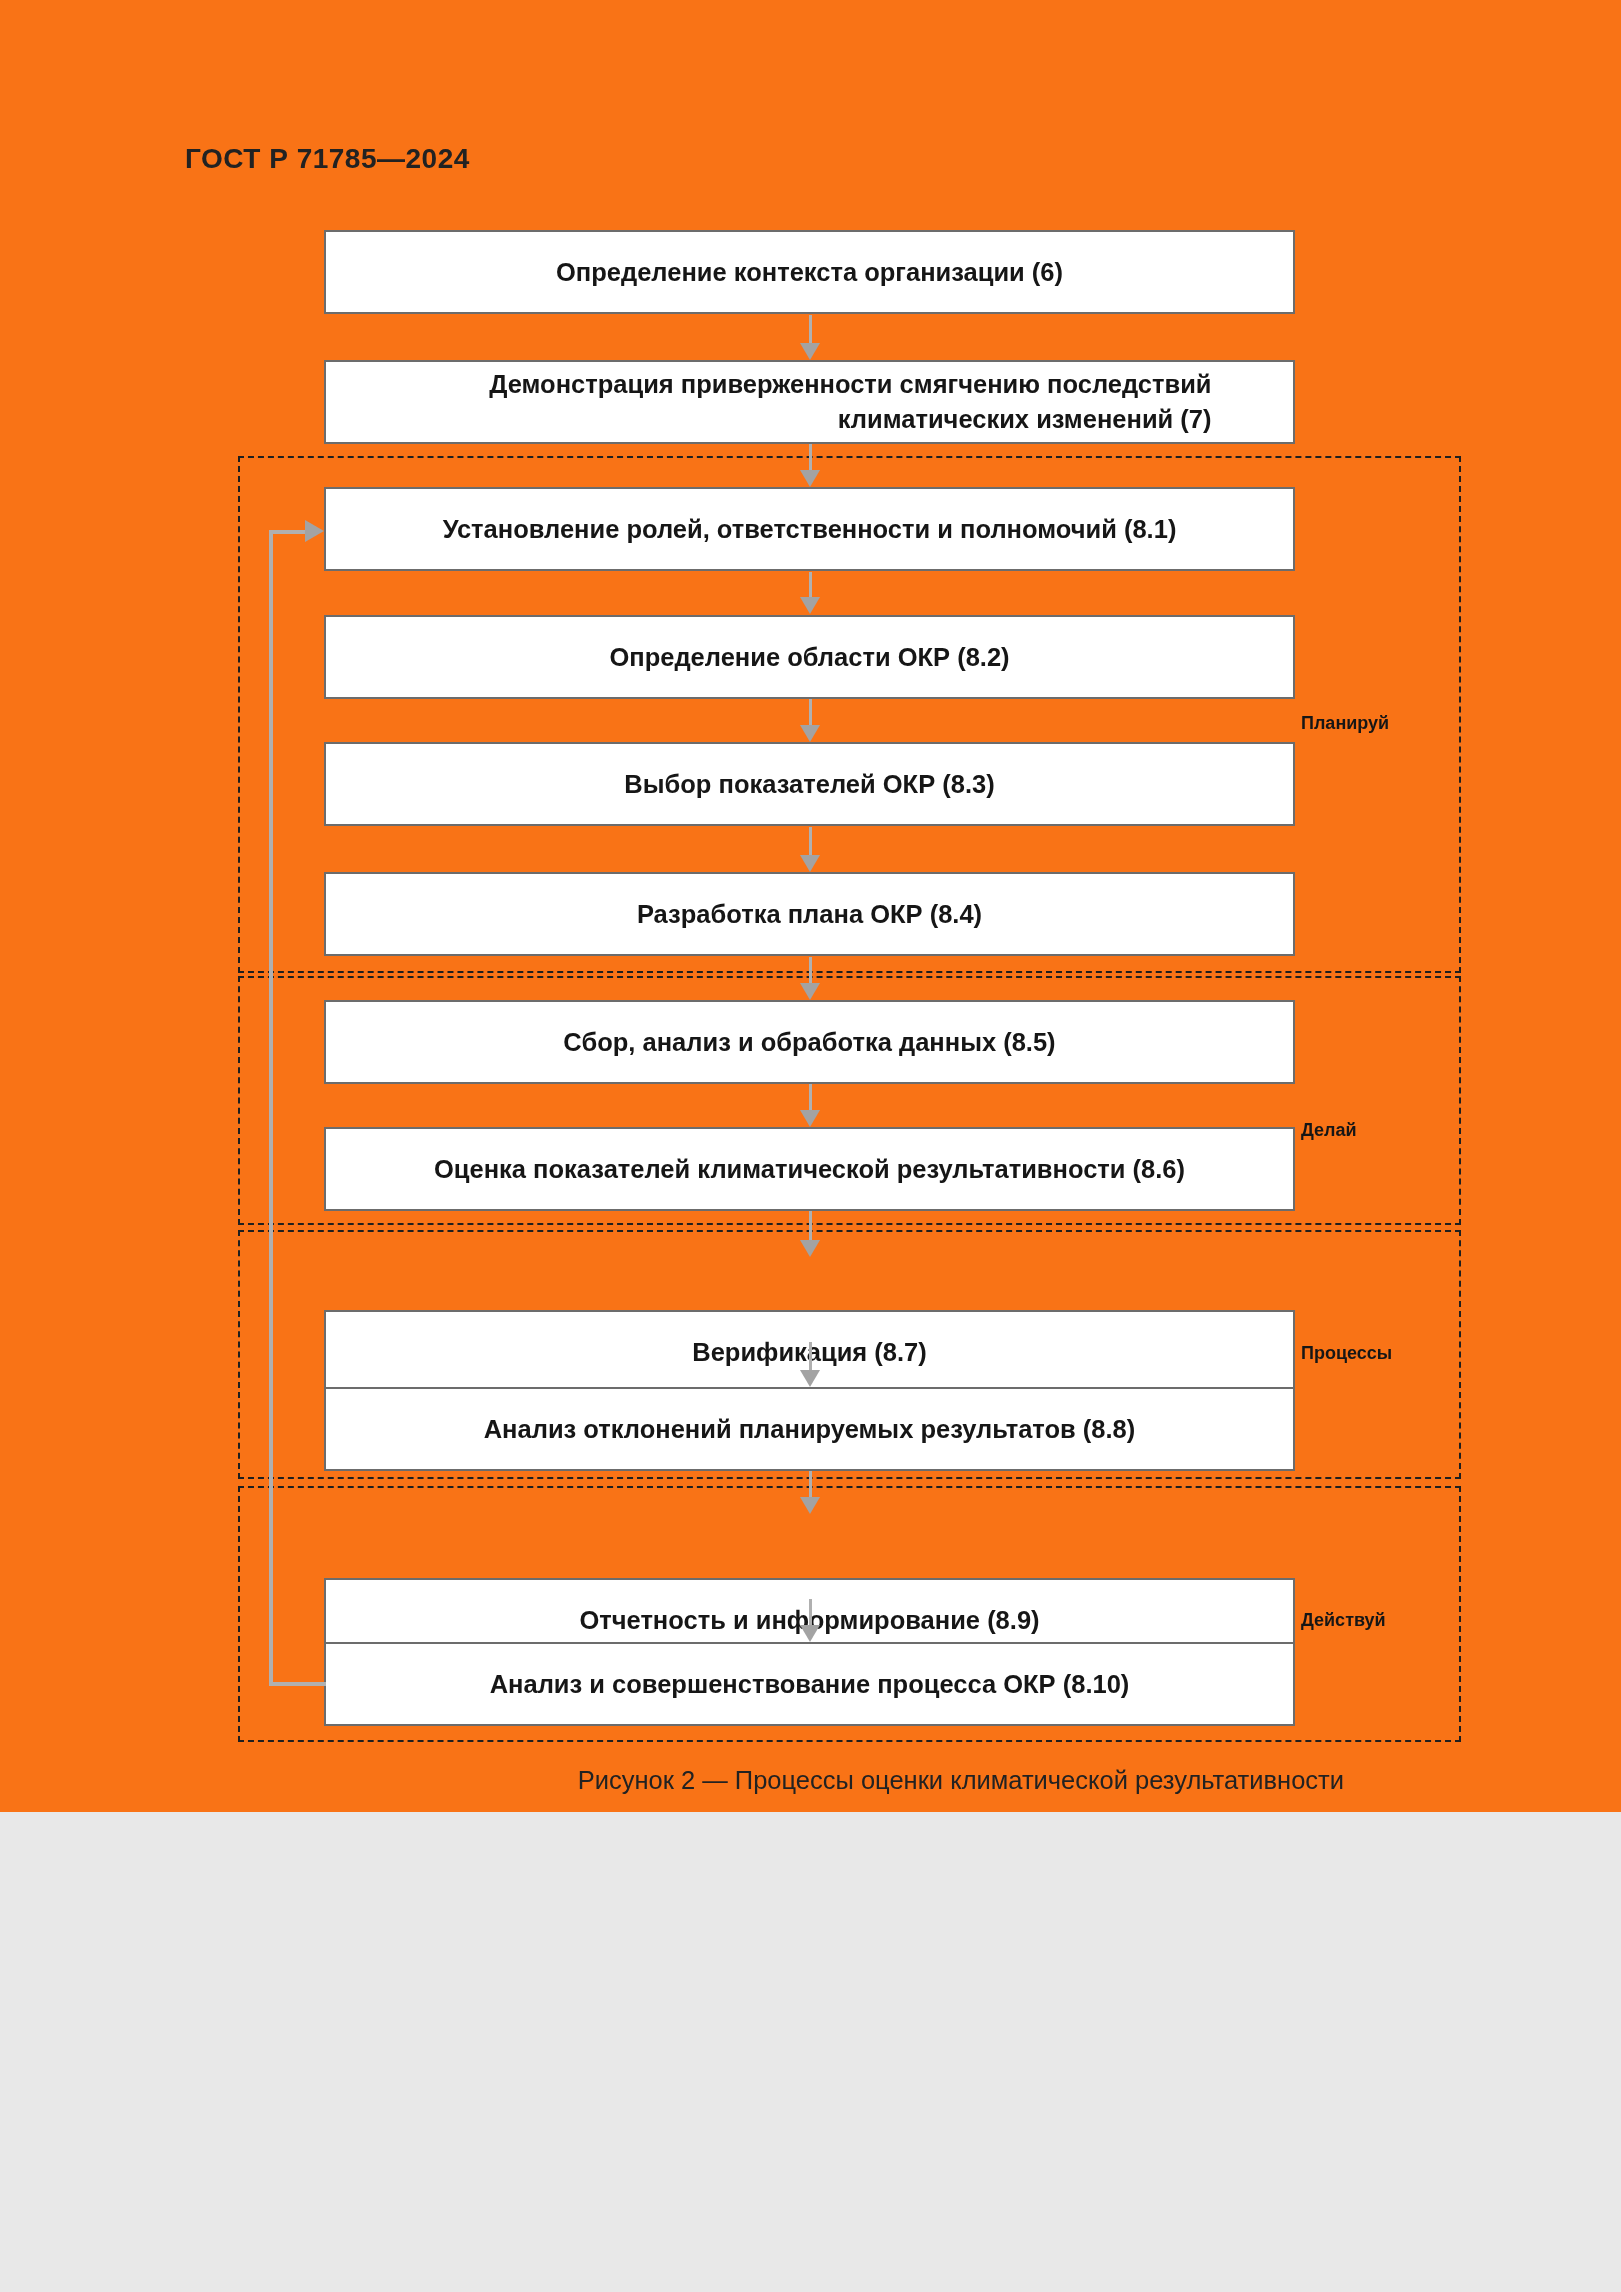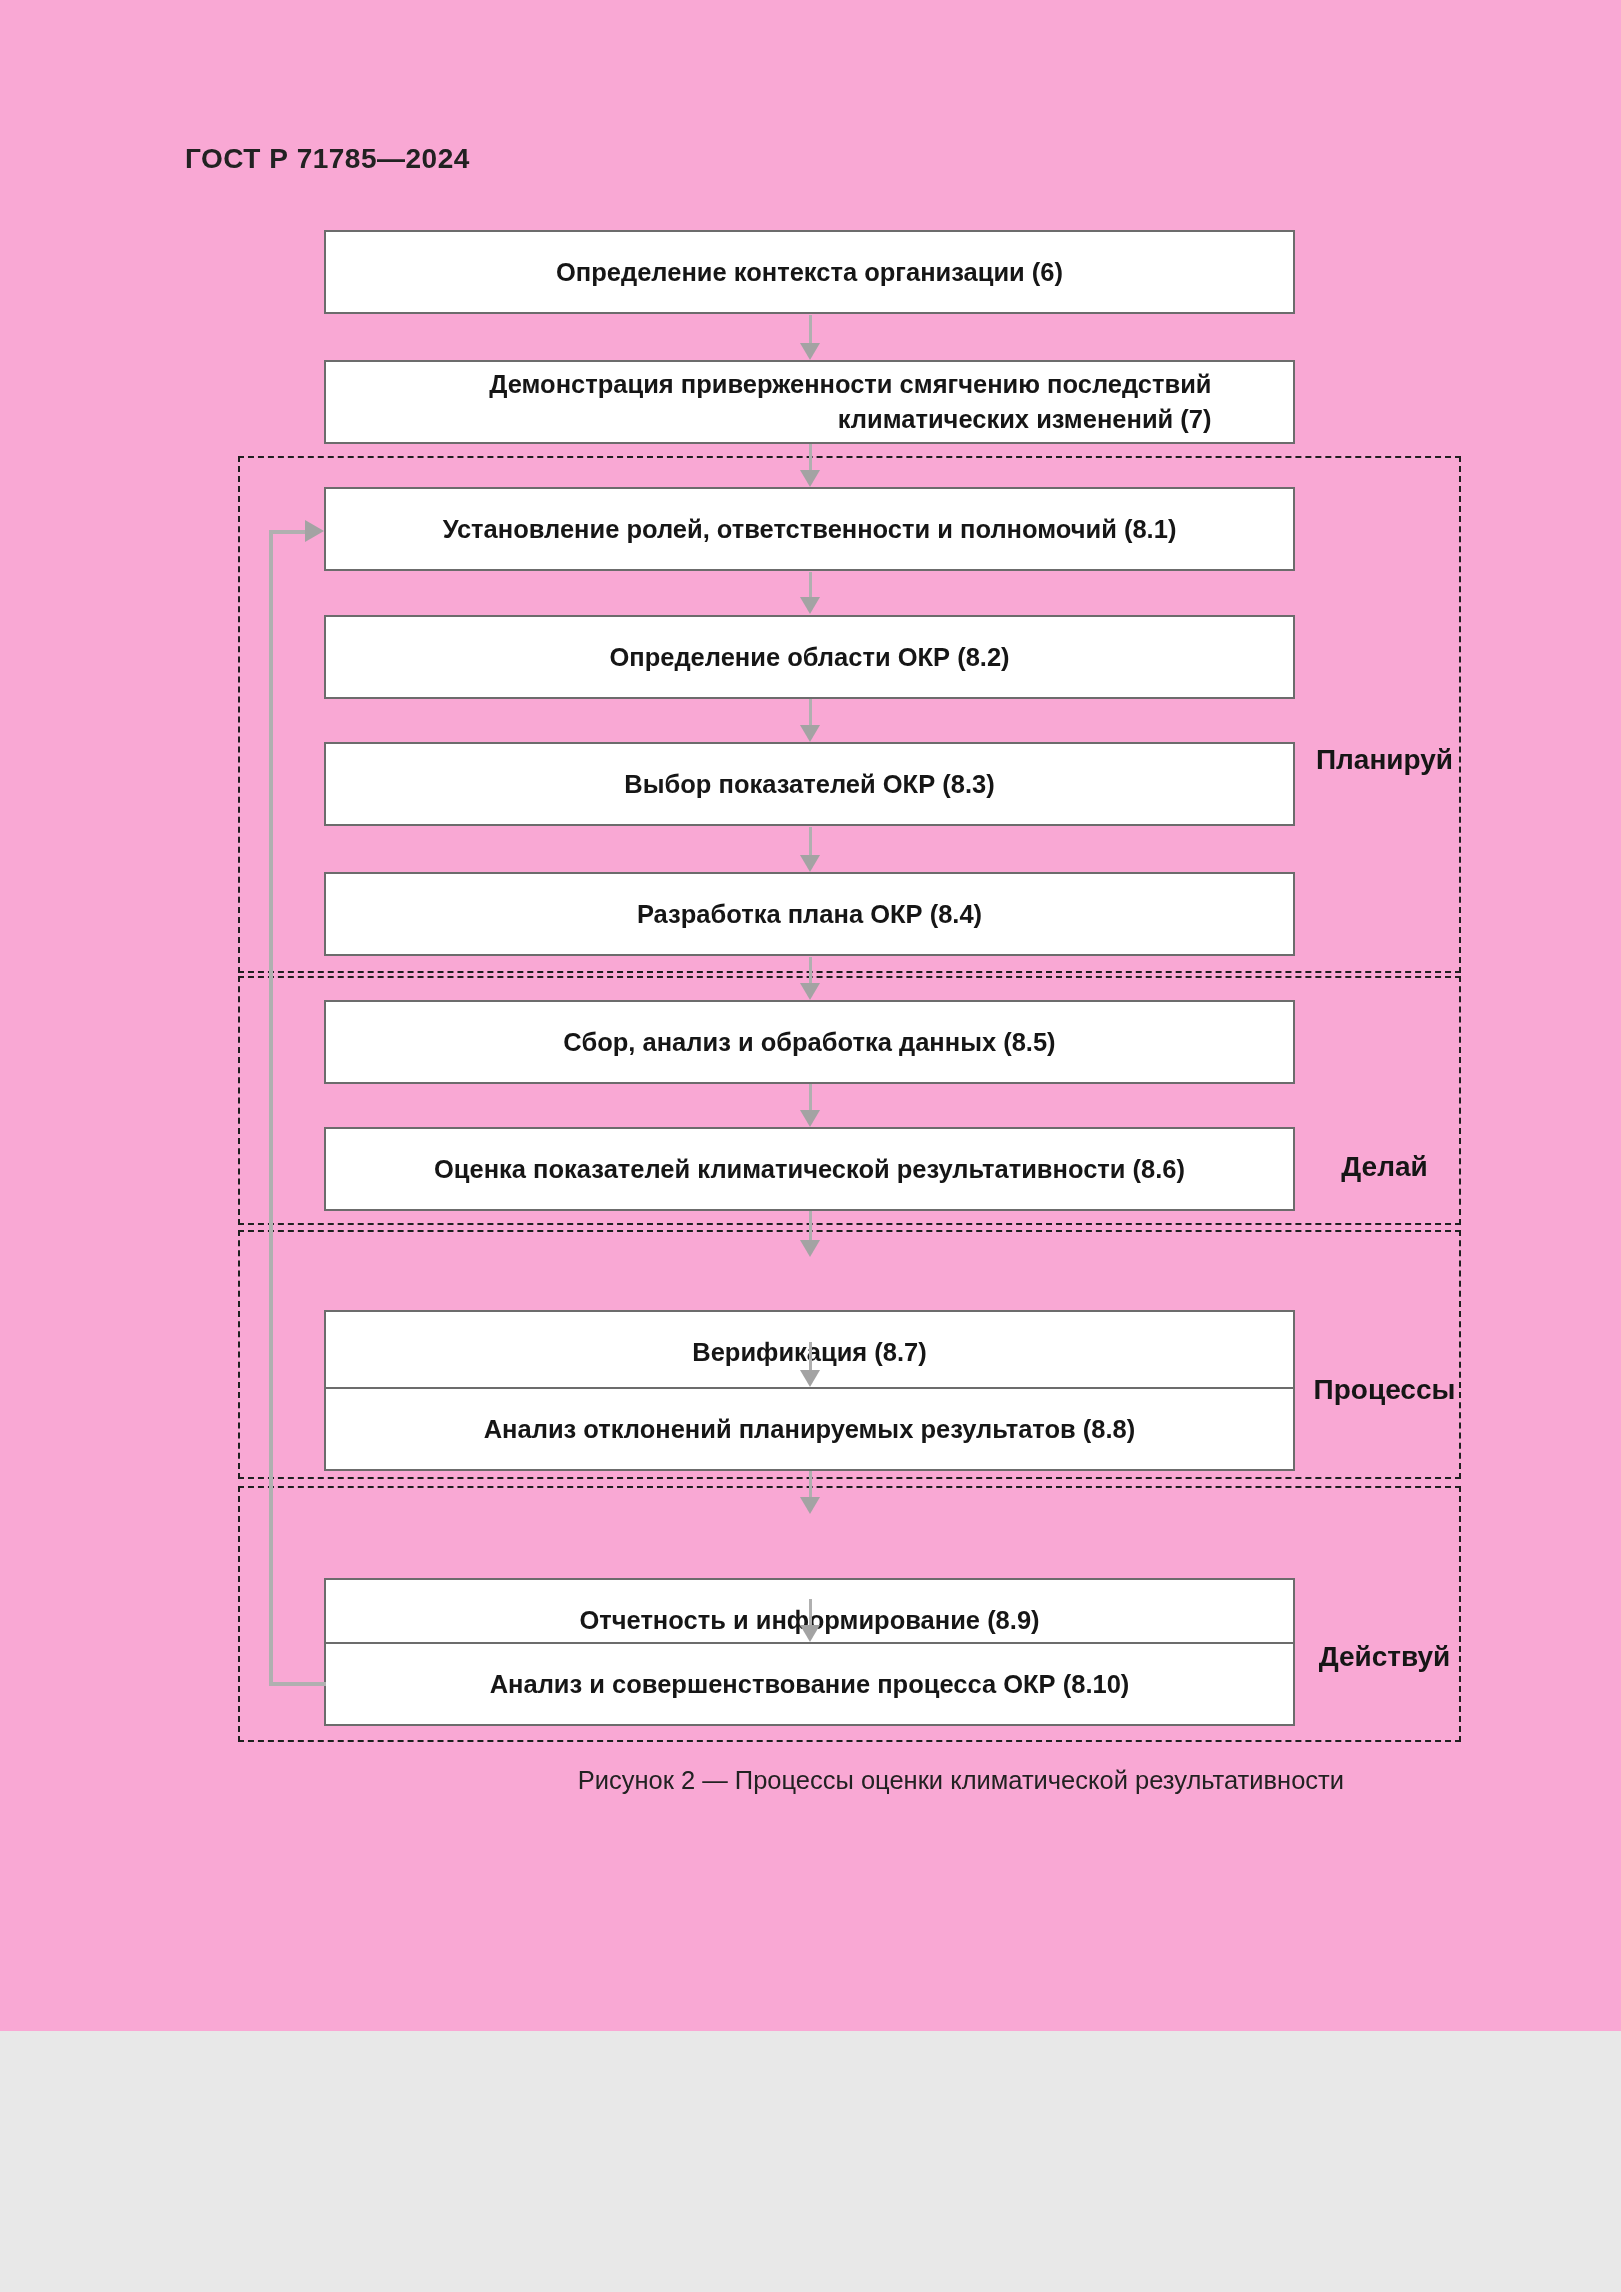--- a/index.html
+++ b/index.html
@@ -1,17 +1,17 @@
 <!DOCTYPE html>
 <html><head>
 <meta charset="utf-8">
 <style>
   html,body { margin:0; padding:0; background:#e8e8e8; }
   .page {
-    position:relative; width:1621px; height:2031px; background:#f9a8d4;
+    position:relative; width:1621px; height:1812px; background:#f97316;
     font-family:"Liberation Sans", sans-serif; color:#1a1a1a; overflow:hidden;
     margin:0 auto;
   }
   .hdr {
     position:absolute; left:185px; top:143px;
     font-size:28px; font-weight:bold; letter-spacing:0.5px; color:#222;
   }
   
   .fbox {
     position:absolute; left:324px; width:971px; height:84px;
@@ -22,22 +22,22 @@
   }
   .fbox span { display:block; line-height:35px; }
   .fbox .wrap2 { max-width:804px; }
   
   .sect {
     position:absolute; left:238px; width:1223px;
     border:2.9px dashed #1f1f1f; box-sizing:border-box; z-index:1;
     background:transparent;
   }
   .slabel {
-    position:absolute; left:1301px; width:167px; text-align:center;
-    font-size:28px; font-weight:bold; color:#161616; z-index:2; line-height:31px;margin-top:36px;
+    position:absolute; left:1301px; width:167px; 
+    font-size:18px; font-weight:bold; color:#161616; z-index:2; line-height:31px;
   }
   
   .arrow { position:absolute; left:789px; width:43px; z-index:4; }
   .arrow .stem { position:absolute; left:19.6px; top:0; bottom:15.7px; width:3.9px; background:#b0b0b0; }
   .arrow .head {
     position:absolute; left:10.8px; bottom:0; width:0; height:0;
     border-left:10.8px solid transparent; border-right:10.8px solid transparent;
     border-top:17.6px solid #a3a3a3;
   }
   

